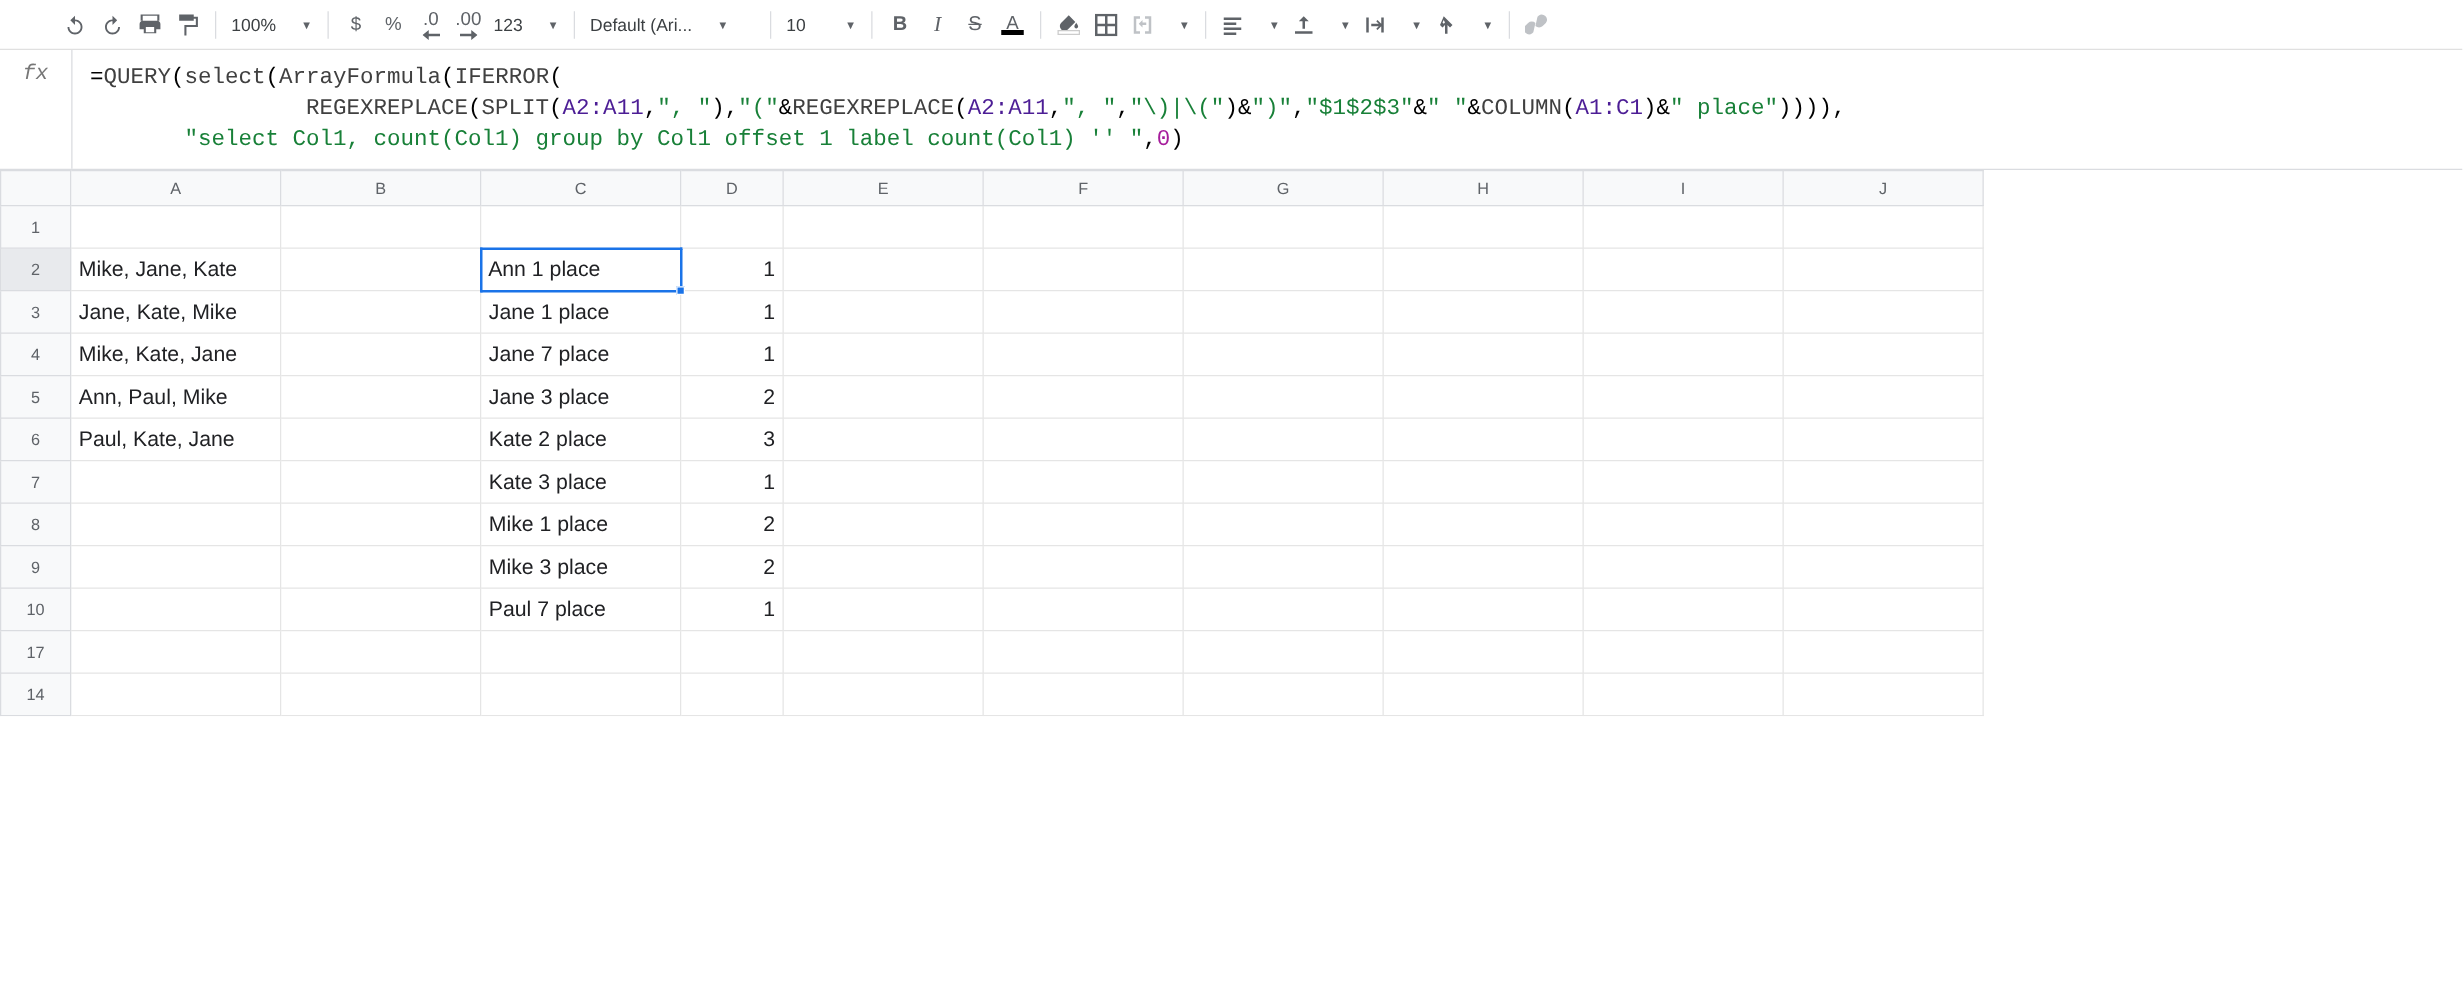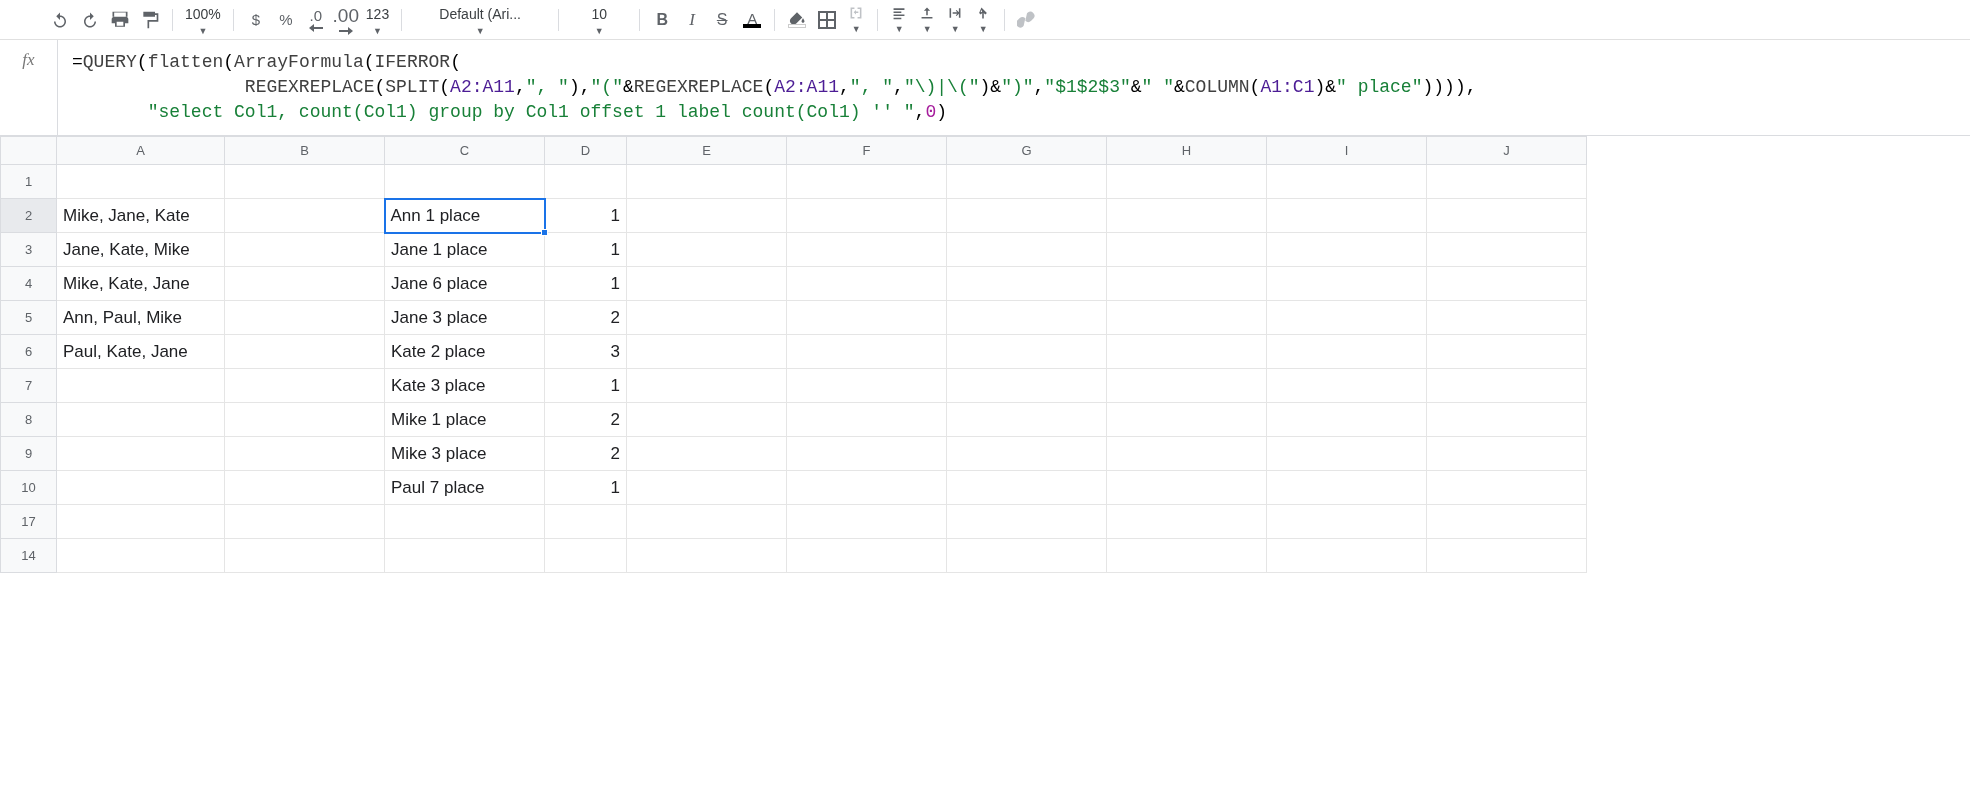--- a/index.html
+++ b/index.html
@@ -29,35 +29,34 @@
     border-radius: 2px;
   }
   .tb-sep { width: 1px; height: 22px; background: #dadce0; margin: 0 6px; }
   .tb-dd {
     display: flex;
     align-items: center;
     padding: 0 4px;
     height: 28px;
     cursor: pointer;
     color: #3c4043;
-    gap: 4px;
-    flex-direction: column;
+    gap: 20px;
   }
   .tb-dd span.lbl { font-size: 14px; }
   .tb-dd .caret { font-size: 9px; color: #5f6368; }
   .tb-num { font-size: 15px; color:#5f6368; }
   .text-color-box { display:flex; flex-direction:column; align-items:center; }
   .text-color-bar { width:18px; height:4px; background:#000; margin-top:-2px; }
   .fill-color-bar { width:18px; height:4px; background:#fff; border:1px solid #ccc; margin-top:-2px; }
   .disabled { color:#bfc2c6; }
   
   .formula-bar-wrap { display:flex; border-bottom:1px solid #dadce0; }
   .fx-cell {
     width:58px; display:flex; align-items:flex-start; justify-content:center;
-    font-style: italic; font-family: Liberation Serif, serif; font-size:17px;
+    font-style: italic; font-family: Liberation Mono, monospace; font-size:17px;
     color:#777; padding-top:10px; border-right:1px solid #dadce0;
   }
   .formula-text {
     flex:1; padding:10px 14px; font-family: Consolas, 'Courier New', monospace;
     font-size:18px; line-height:25px; white-space:pre; overflow:hidden;
     color:#000;
   }
   .fn-blue { color:#404040; }
   .fn-green { color:#188038; }
   .fn-orange { color:#4c1d95; }
@@ -129,21 +128,21 @@
   <div class="tb-btn">
     <div style="display:flex;flex-direction:column;align-items:center;">
       <span class="tb-num" style="font-size:15px;">.0</span>
       <svg width="14" height="8" viewBox="0 0 14 8">
           <path fill="#5f6368" d="M0 4l5-4v3h9v2H5v3z"></path>
         </svg>
     </div>
   </div>
   <div class="tb-btn">
     <div style="display:flex;flex-direction:column;align-items:center;">
-      <span class="tb-num" style="font-size:19px;">.00</span>
+      <span class="tb-num" style="font-size:15px;">.00</span>
       <svg width="14" height="8" viewBox="0 0 14 8">
           <path fill="#5f6368" d="M14 4L9 0v3H0v2h9v3z"></path>
         </svg>
     </div>
   </div>
   <div class="tb-dd">
     <span class="lbl">123</span>
     <span class="caret">▼</span>
   </div>
   <div class="tb-sep"></div>
@@ -210,21 +209,21 @@
   <div class="tb-sep"></div>
   <div class="tb-btn disabled">
     <svg width="20" height="20" viewBox="0 0 24 24">
         <path fill="#bfc2c6" d="M10 13a5 5 0 007 0l3-3a5 5 0 00-7-7l-1 1m-2 6a5 5 0 00-7 0l-3 3a5 5 0 007 7l1-1"></path>
       </svg>
   </div>
 </div>
 
 <div class="formula-bar-wrap">
   <div class="fx-cell">fx</div>
-  <div class="formula-text"><span>=</span><span class="fn-blue">QUERY</span><span>(</span><span class="fn-blue">flatten</span><span>(</span><span class="fn-blue">ArrayFormula</span><span>(</span><span class="fn-blue">IFERROR</span><span>(</span>
+  <div class="formula-text"><span>=</span><span class="fn-blue">QUERY</span><span>(</span><span class="fn-blue">select</span><span>(</span><span class="fn-blue">ArrayFormula</span><span>(</span><span class="fn-blue">IFERROR</span><span>(</span>
                 <span class="fn-blue">REGEXREPLACE</span><span>(</span><span class="fn-blue">SPLIT</span><span>(</span><span class="fn-orange">A2:A11</span><span>,</span><span class="fn-green">", "</span><span>)</span><span>,</span><span class="fn-green">"("</span><span>&amp;</span><span class="fn-blue">REGEXREPLACE</span><span>(</span><span class="fn-orange">A2:A11</span><span>,</span><span class="fn-green">", "</span><span>,</span><span class="fn-green">"\)|\("</span><span>)</span><span>&amp;</span><span class="fn-green">")"</span><span>,</span><span class="fn-green">"$1$2$3"</span><span>&amp;</span><span class="fn-green">" "</span><span>&amp;</span><span class="fn-blue">COLUMN</span><span>(</span><span class="fn-orange">A1:C1</span><span>)</span><span>&amp;</span><span class="fn-green">" place"</span><span>))))</span><span>,</span>
        <span class="fn-green">"select Col1, count(Col1) group by Col1 offset 1 label count(Col1) '' "</span><span>,</span><span class="fn-purple">0</span><span>)</span></div>
 </div>
 
 <div class="sheet-wrap">
   <table class="grid">
     <thead>
       <tr id="colhead-row">
         <th class="corner"></th>
       <th class="colh col-A">A</th>
@@ -276,21 +275,21 @@
           <td></td>
           <td></td>
           <td></td>
           <td></td>
           <td></td>
         </tr>
         <tr>
           <th class="rowh">4</th>
           <td>Mike, Kate, Jane</td>
           <td></td>
-          <td>Jane 6 place</td>
+          <td>Jane 7 place</td>
           <td class="num">1</td>
           <td></td>
           <td></td>
           <td></td>
           <td></td>
           <td></td>
           <td></td>
         </tr>
         <tr>
           <th class="rowh">5</th>

